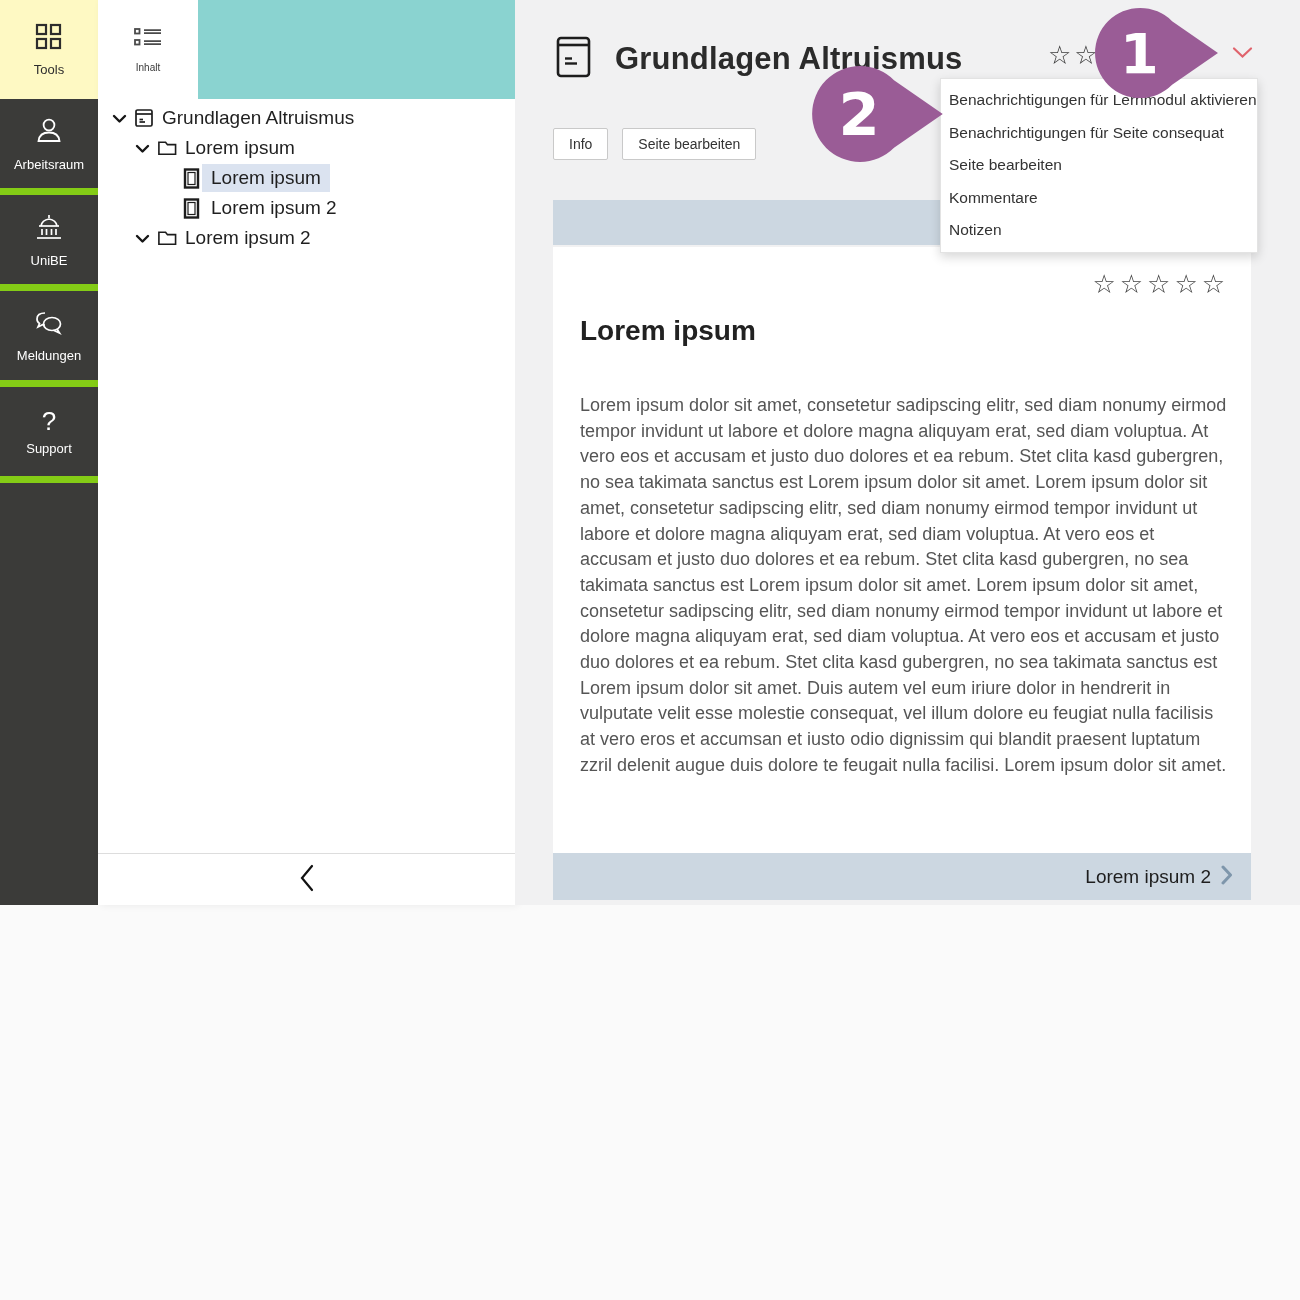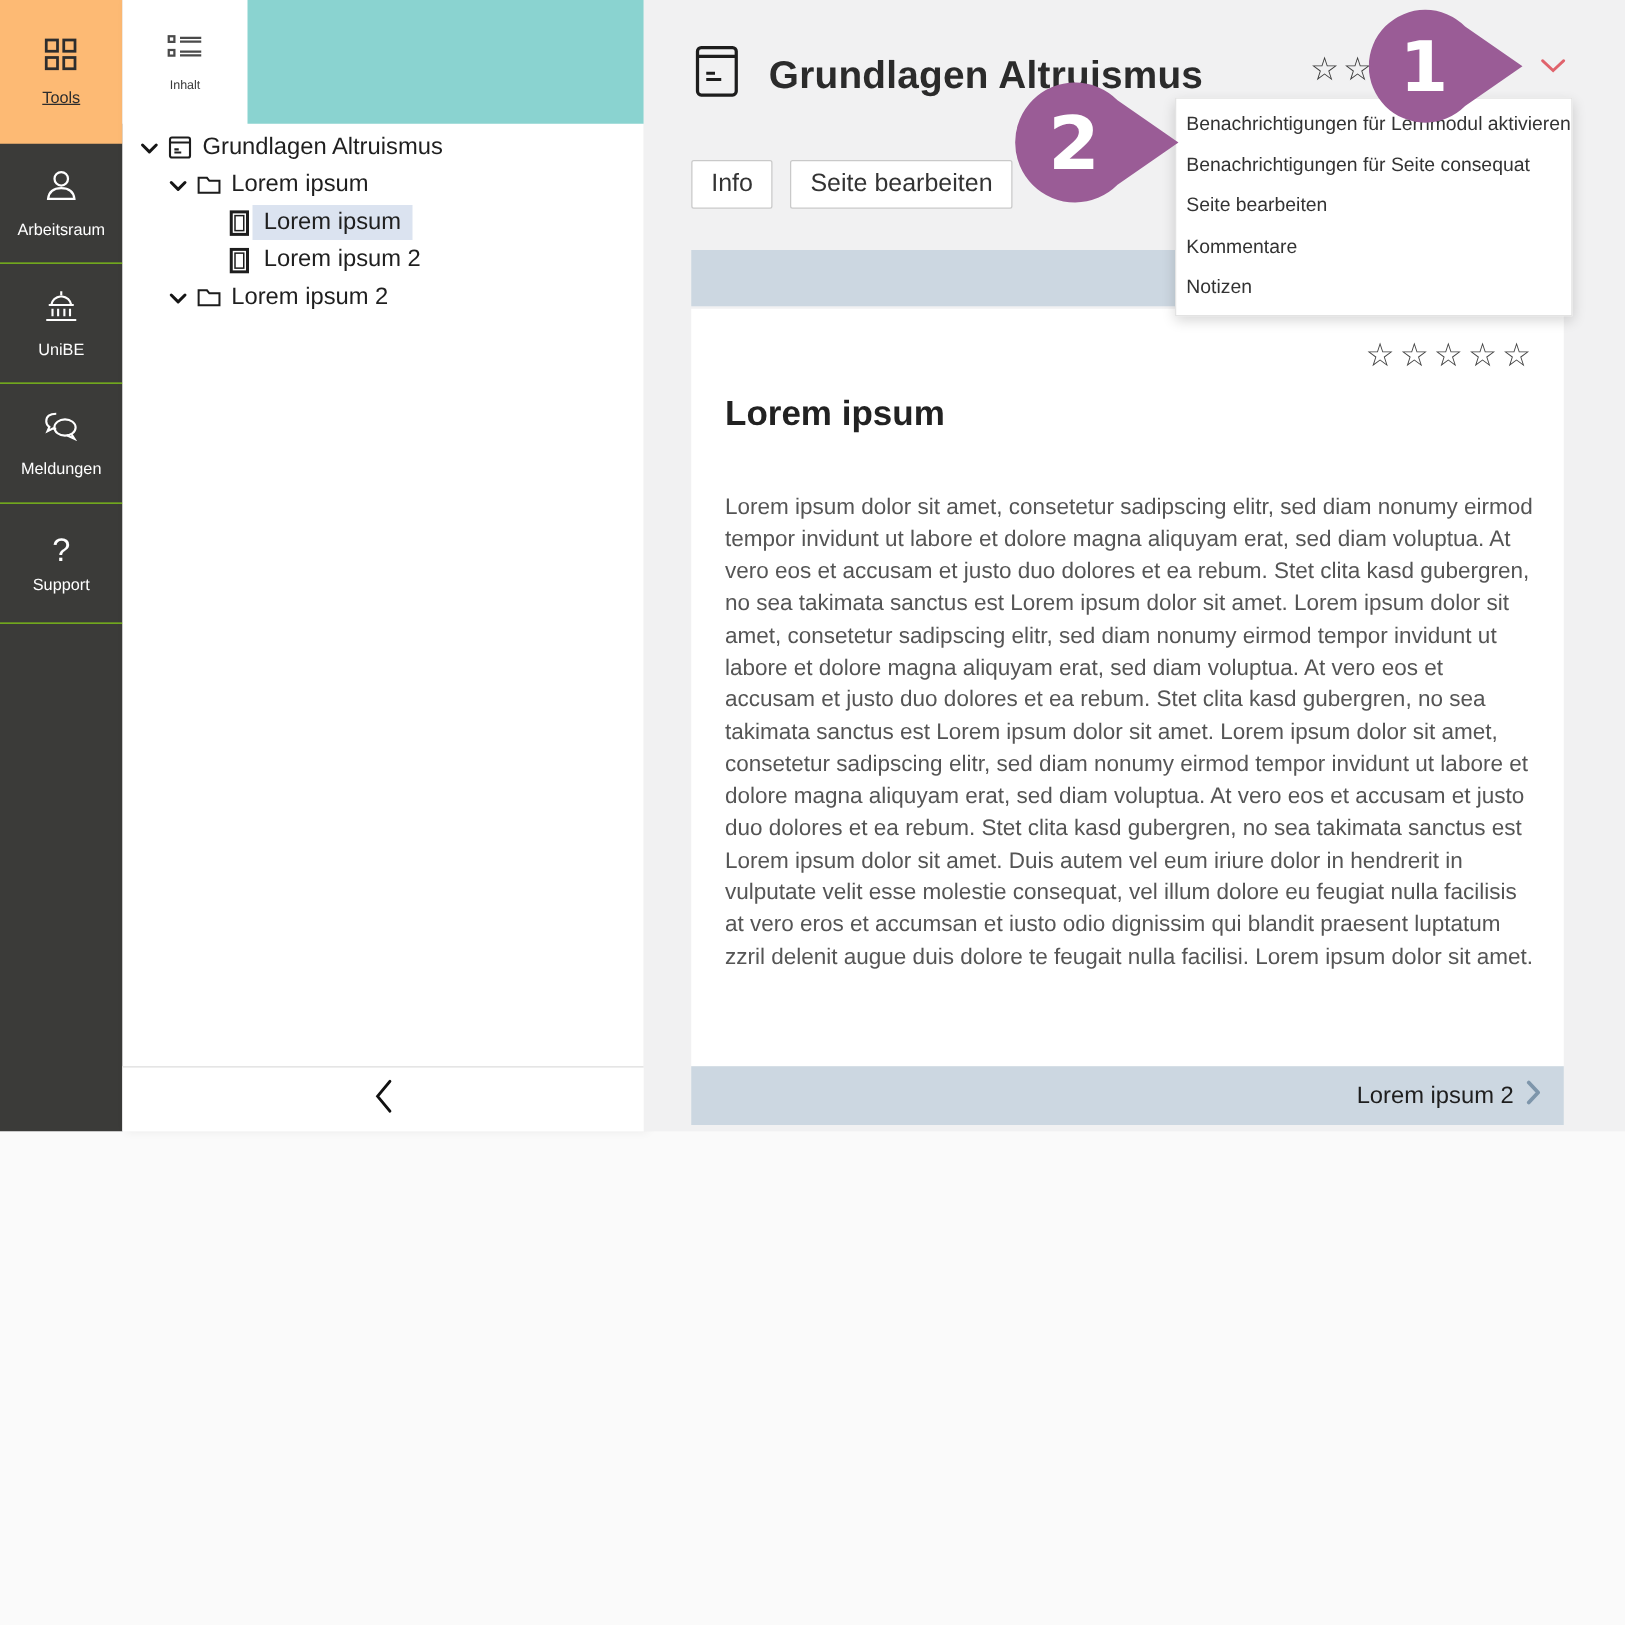--- a/index.html
+++ b/index.html
@@ -2,22 +2,22 @@
 <html><head>
 <meta charset="utf-8">
 <style>
   * { margin:0; padding:0; box-sizing:border-box; }
   html,body { width:1300px; height:1300px; font-family:"Liberation Sans","DejaVu Sans",sans-serif; background:#fafafa; }
   .app { position:absolute; left:0; top:0; width:1300px; height:905px; background:#f1f1f2; overflow:visible; }
 
   
   .rail { position:absolute; left:0; top:0; width:98px; height:905px; background:#3b3b39; display:flex; flex-direction:column; }
   .rail-tile { width:98px; display:flex; flex-direction:column; align-items:center; justify-content:center; gap:7px; }
-  .rail-tools { height:115px; background:#fdba74; color:#2d2d2d;text-decoration:underline; }
-  .rail-item { height:96px; color:#fff; border-bottom:1px solid #84cc16; cursor:pointer; }
+  .rail-tools { height:99px; background:#fef9c3; color:#2d2d2d; }
+  .rail-item { height:96px; color:#fff; border-bottom:7px solid #84cc16; cursor:pointer; }
   .rail-label { font-size:13px; }
   .rail-tools .rail-label { color:#2d2d2d; }
 
   
   .panel { position:absolute; left:98px; top:0; width:417px; height:905px; background:#fff; box-shadow:3px 0 8px rgba(0,0,0,0.07); }
   .panel-head { position:absolute; left:0; top:0; width:417px; height:99px; }
   .tab-inhalt { position:absolute; left:0; top:0; width:100px; height:99px; background:#fff; display:flex; flex-direction:column; align-items:center; justify-content:center; gap:8px; color:#3a3a3a; font-size:10px; }
   .head-teal { position:absolute; left:100px; top:0; width:317px; height:99px; background:#8ad3d0; }
   .tree { position:absolute; left:0; top:99px; width:417px; padding-top:4px; }
   .tree-row { height:30px; display:flex; align-items:center; font-size:19px; color:#1f1f1f; cursor:pointer; }
@@ -30,21 +30,21 @@
   .tree-label.sel { background:#dbe3f0; }
   .panel-foot { position:absolute; left:0; bottom:0; width:417px; height:52px; border-top:1px solid #ddd; display:flex; align-items:center; justify-content:center; background:#fff; cursor:pointer; }
 
   
   .main { position:absolute; left:515px; top:0; width:785px; height:905px; background:#f1f1f2; }
   .title-row { position:absolute; left:38px; top:34px; display:flex; align-items:center; gap:22px; }
   .page-title { font-size:31px; font-weight:700; color:#2b2b2b; letter-spacing:0.2px; }
   .title-stars { position:absolute; left:533px; top:40px; display:flex; gap:3px; font-size:26px; color:#3b3b3b; }
   .menu-toggle { position:absolute; left:713px; top:42px; cursor:pointer; padding:4px; }
   .btn-row { position:absolute; left:38px; top:128px; display:flex; gap:14px; }
-  .btn { background:#fff; border:1px solid #c9c9c9; border-radius:2px; font-size:20px; color:#333; padding:7px 15px; font-family:inherit; cursor:pointer; }
+  .btn { background:#fff; border:1px solid #c9c9c9; border-radius:2px; font-size:14px; color:#333; padding:7px 15px; font-family:inherit; cursor:pointer; }
   .bar { position:absolute; left:38px; width:698px; background:#ccd7e1; }
   .bar-top { top:200px; height:45px; }
   .bar-bottom { top:853px; height:47px; display:flex; align-items:center; justify-content:flex-end; gap:10px; padding-right:18px; cursor:pointer; }
   .bar-bottom .next-label { font-size:19px; color:#1e1e1e; }
   .card { position:absolute; left:38px; top:247px; width:698px; height:606px; background:#fff; padding:22px 26px 0 27px; }
   .card-stars { display:flex; justify-content:flex-end; gap:4px; font-size:26px; color:#444; height:30px; }
   .card h1 { font-size:28px; font-weight:700; color:#222; margin-top:16px; }
   .card p { margin-top:46px; font-size:18px; line-height:25.7px; color:#555; width:648px; }
 
   

